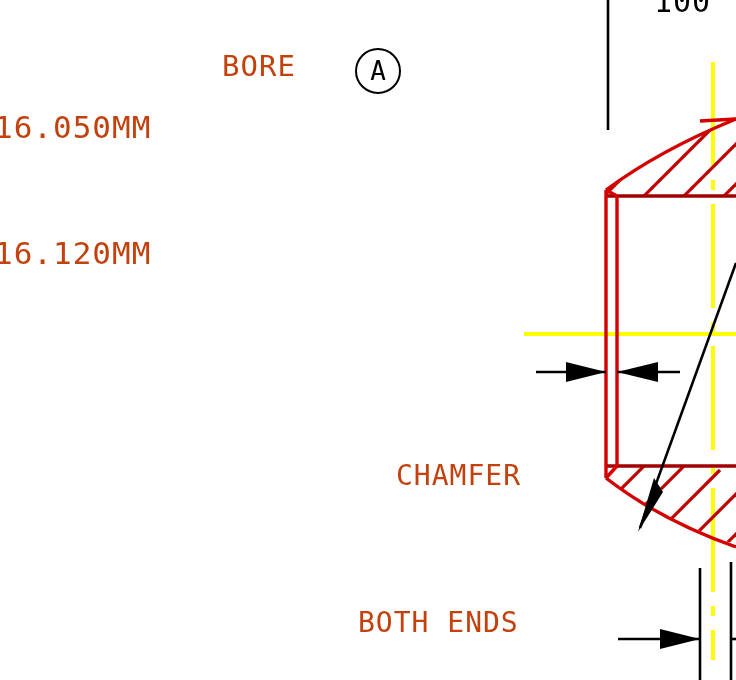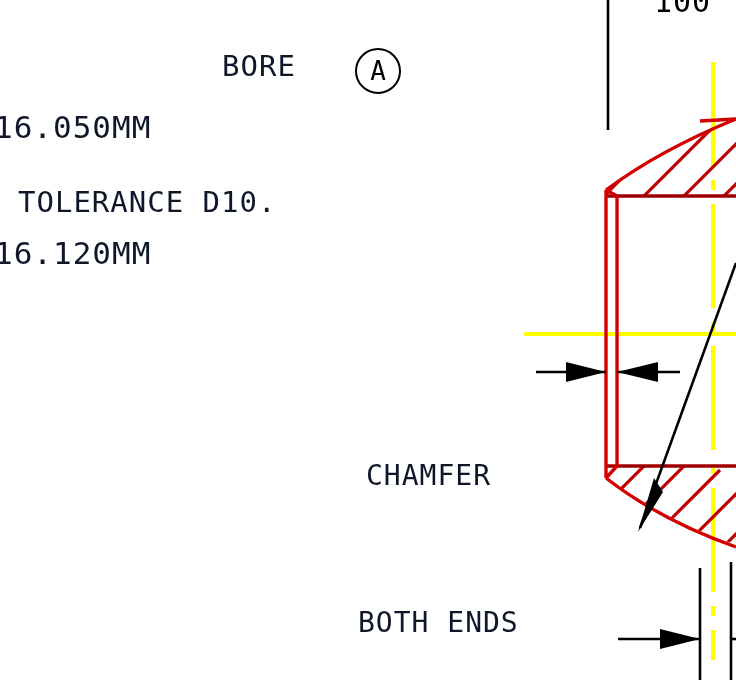--- a/index.html
+++ b/index.html
@@ -19,21 +19,21 @@
     position: absolute;
     left: 0;
     top: 0;
     width: 736px;
     height: 680px;
     overflow: visible;
   }
   .note-text {
     position: absolute;
     font-family: "DejaVu Sans Mono", "Liberation Mono", monospace;
-    color: #0f172a;
+    color: #c2410c;
     white-space: pre;
     letter-spacing: 1px;
     font-weight: 400;
   }
   .dim-stack {
     position: absolute;
     left: -6px;
     top: 22px;
     font-size: 31px;
     line-height: 42px;
@@ -50,21 +50,21 @@
     top: 185px;
     font-size: 29px;
   }
   .chamfer-block {
     position: absolute;
     left: 358px;
     top: 353px;
     font-size: 28px;
     line-height: 49px;
   }
-  .chamfer-block .ln2 { display: block; padding-left: 8px; }
+  .chamfer-block .ln2 { display: block; padding-left: 8px; margin-left: 30px; }
   .chamfer-block .ln3 { display: block; padding-left: 0px; }
   .top-clip-text {
     position: absolute;
     left: 654px;
     top: -16px;
     font-size: 30px;
     color: #000000;
   }
   .datum-balloon {
     position: absolute;
@@ -174,21 +174,20 @@
     <div>16.050MM</div>
     <div>16.120MM</div>
   </div>
 
   <div class="note-text bore-label">BORE</div>
 
   <div class="datum-balloon">
     <span>A</span>
   </div>
 
-  <div class="note-text tolerance-note">TOLERANCE D10.</div>
 
   <div class="note-text chamfer-block">
     <span class="ln2">CHAMFER</span>
     <span class="ln3">BOTH ENDS</span>
   </div>
 
   <div class="note-text top-clip-text">100</div>
 
 </div>
 

